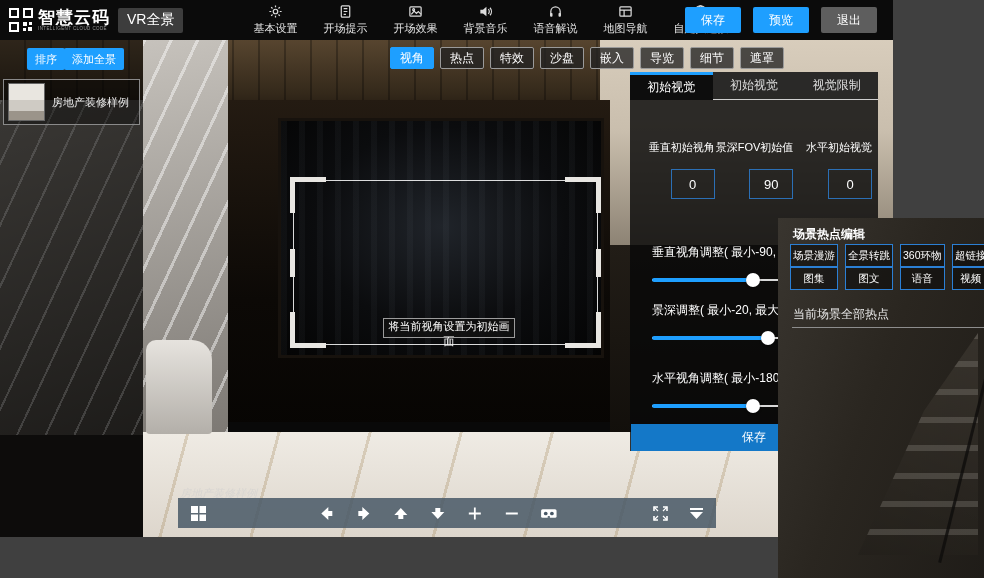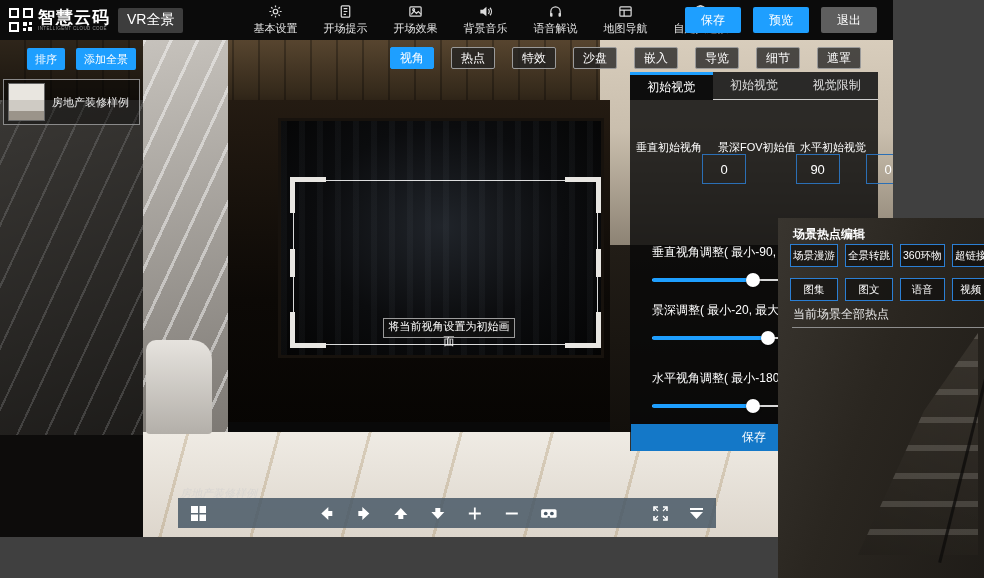--- a/index.html
+++ b/index.html
@@ -45,27 +45,27 @@
   .p-skirt { left:228px; top:382px; width:382px; height:12px; background:#090909; }
   .p-floor { left:143px; top:392px; width:750px; height:105px;
     background:repeating-linear-gradient(105deg, rgba(0,0,0,0) 0 42px, rgba(150,118,66,.25) 42px 45px, rgba(0,0,0,0) 45px 88px),
     linear-gradient(180deg,#efebe4,#ddd6cc); }
   .p-chair { left:146px; top:300px; width:66px; height:94px; border-radius:10px 20px 4px 4px; background:linear-gradient(180deg,#e6e3de,#b3afa9); }
 
   
   .sidebar { position:absolute; left:0; top:0; width:143px; height:497px; background:rgba(5,5,5,.5); z-index:12; }
   .sbtn { position:absolute; height:22px; border:none; border-radius:2px; background:#1e9fff; color:#fff; font-size:11px; cursor:pointer; font-family:inherit; padding:0 8px; }
   .sbtn.sort { left:27px; top:8px; }
-  .sbtn.add { left:76px; top:8px;text-align:right; }
+  .sbtn.add { left:64px; top:8px;text-align:right; }
   .scene-item { position:absolute; left:3px; top:39px; width:137px; height:46px; border:1px solid #8a8a8a; background:rgba(0,0,0,.35); display:flex; align-items:center; cursor:pointer; }
   .scene-thumb { width:37px; height:38px; margin-left:4px; background:linear-gradient(180deg,#e9e6e0 0 45%,#cfcbc4 45% 75%,#9b948a 75% 100%); border:1px solid #666; }
   .scene-name { color:#eee; font-size:11px; margin-left:7px; }
 
   
-  .tabs { position:absolute; left:390px; top:7px; display:flex; gap:17px; z-index:13; }
+  .tabs { position:absolute; left:390px; top:7px; display:flex; gap:6px; z-index:13; }
   .tab { min-width:44px; height:22px; padding:0 9px; font-size:12px; color:#fff; background:rgba(35,35,35,.78); border:1px solid #9a9a9a; border-radius:2px; display:flex; align-items:center; justify-content:center; cursor:pointer; white-space:nowrap; }
   .tab.active { background:#1e9fff; border-color:#1e9fff; }
 
   
   .frame { position:absolute; left:293px; top:140px; width:305px; height:165px; border:1px solid rgba(255,255,255,.85); z-index:8; }
   .corner { position:absolute; width:36px; height:36px; }
   .corner.tl { left:-4px; top:-4px; border-left:5px solid #e8e6e2; border-top:5px solid #e8e6e2; }
   .corner.tr { right:-4px; top:-4px; border-right:5px solid #e8e6e2; border-top:5px solid #e8e6e2; }
   .corner.bl { left:-4px; bottom:-4px; border-left:5px solid #e8e6e2; border-bottom:5px solid #e8e6e2; }
   .corner.br { right:-4px; bottom:-4px; border-right:5px solid #e8e6e2; border-bottom:5px solid #e8e6e2; }
@@ -75,21 +75,21 @@
 
   .set-view-btn { position:absolute; left:383px; top:278px; width:132px; height:20px; z-index:9;
     background:rgba(18,18,18,.8); border:1px solid #9b9b9b; color:#fff; font-size:11px; font-family:inherit; cursor:pointer; }
 
   
   .rpanel { position:absolute; left:630px; top:32px; width:248px; height:379px; background:rgba(8,8,8,.82); z-index:14; }
   .rtabs { display:flex; height:28px; }
   .rtab { flex:1; display:flex; align-items:center; justify-content:center; font-size:12px; color:#ddd; background:rgba(40,40,40,.55); border-bottom:1px solid #cfcfcf; cursor:pointer; }
   .rtab.active { background:#0d0d0d; color:#fff; border-top:3px solid #1e9fff; border-bottom:none; }
   .fields { position:absolute; left:0; top:68px; width:248px; display:flex; justify-content:space-between; padding:0 6px; }
-  .field { display:flex; align-items:flex-start; width:82px; }
+  .field { display:flex; flex-direction:column; align-items:flex-end; width:82px; }
   .field-label { color:#fff; font-size:11px; white-space:nowrap; }
   .field-input { margin-top:14px; width:44px; height:30px; background:transparent; border:1px solid #2b6fb5; color:#fff; font-size:13px; text-align:center; font-family:inherit; }
   .slider-group { position:absolute; left:22px; width:210px; }
   .sg1 { top:172px; } .sg2 { top:230px; } .sg3 { top:298px; }
   .slider-label { color:#fff; font-size:12px; white-space:nowrap; overflow:hidden; width:226px; }
   .slider { position:relative; margin-top:12px; width:200px; height:14px; cursor:pointer; }
   .slider .track { position:absolute; left:0; right:0; top:6px; height:2px; background:#d8d8d8; }
   .slider .fill { position:absolute; left:0; top:5px; height:4px; background:#1e9fff; border-radius:2px; }
   .slider .thumb { position:absolute; top:0; width:14px; height:14px; margin-left:-7px; border-radius:50%; background:#fff; box-shadow:0 1px 2px rgba(0,0,0,.5); }
   .panel-save { position:absolute; left:1px; top:352px; width:246px; height:27px; background:#1478c8; border:none; color:#fff; font-size:12px; cursor:pointer; font-family:inherit; }
@@ -105,21 +105,21 @@
   .vt-btn svg { width:17px; height:17px; }
 
   
   .hotspot-panel { position:absolute; left:778px; top:218px; width:223px; height:360px; z-index:40; overflow:hidden;
     background:linear-gradient(110deg,#39352f 0%,#2a2620 45%,#1e1b17 100%); }
   .hp-stairs { position:absolute; left:80px; top:115px; width:120px; height:222px; opacity:.5;
     background:repeating-linear-gradient(180deg, rgba(230,225,215,.35) 0 6px, rgba(0,0,0,0) 6px 28px), linear-gradient(200deg,#4a443c,#211e19);
     clip-path:polygon(100% 0, 100% 100%, 0 100%, 55% 35%); }
   .hp-rail { position:absolute; left:188px; top:118px; width:3px; height:230px; background:#0e0d0b; transform:rotate(14deg); opacity:.8; }
   .hp-title { position:absolute; left:15px; top:8px; color:#fff; font-size:12px; font-weight:bold; }
-  .hp-grid { position:absolute; left:12px; top:26px; width:200px; display:grid; grid-template-columns:repeat(4,1fr); gap:11px 7px; }
+  .hp-grid { position:absolute; left:12px; top:26px; width:200px; display:grid; grid-template-columns:repeat(4,1fr); gap:0 7px; }
   .hp-btn { height:23px; background:rgba(10,10,10,.55); border:1px solid #2b7fd4; color:#fff; font-size:10.5px; cursor:pointer; font-family:inherit; white-space:nowrap; padding:0 2px; }
   .hp-all { position:absolute; left:15px; top:88px; color:#e8e8e8; font-size:12px; font-weight:normal; }
   .hp-divider { position:absolute; left:14px; top:109px; width:194px; height:1px; background:#8d8d8d; }
   .hp-cancel { position:absolute; left:0; top:337px; width:223px; height:23px; background:#2f2f2f; border:none; color:#eee; font-size:12px; cursor:pointer; font-family:inherit; }
 
   svg { display:block; }
 </style>
 </head>
 <body>
 

